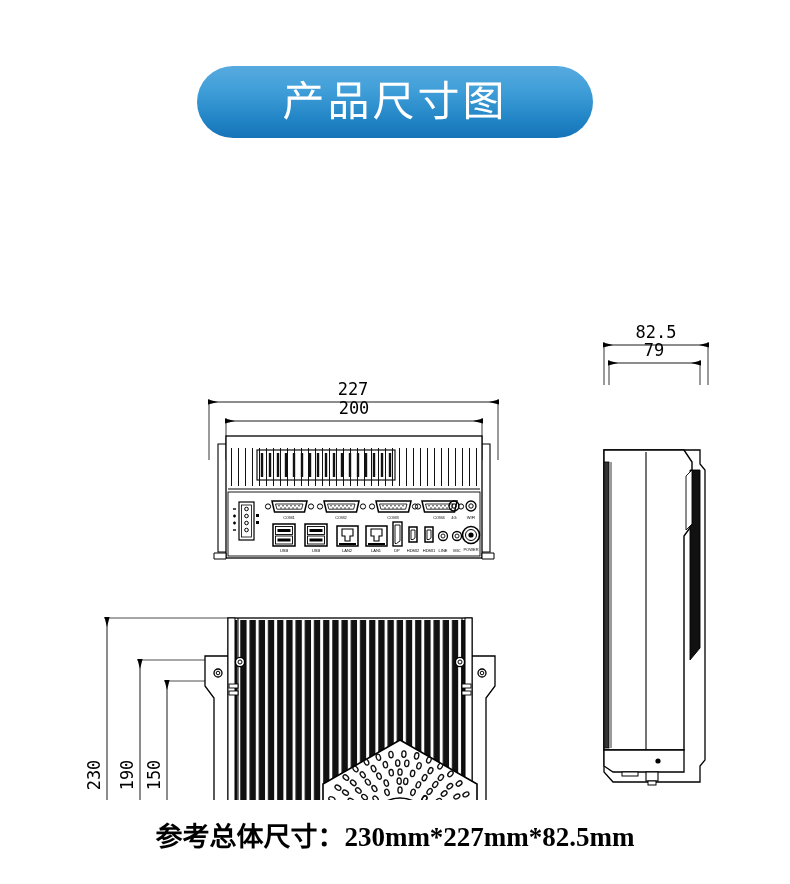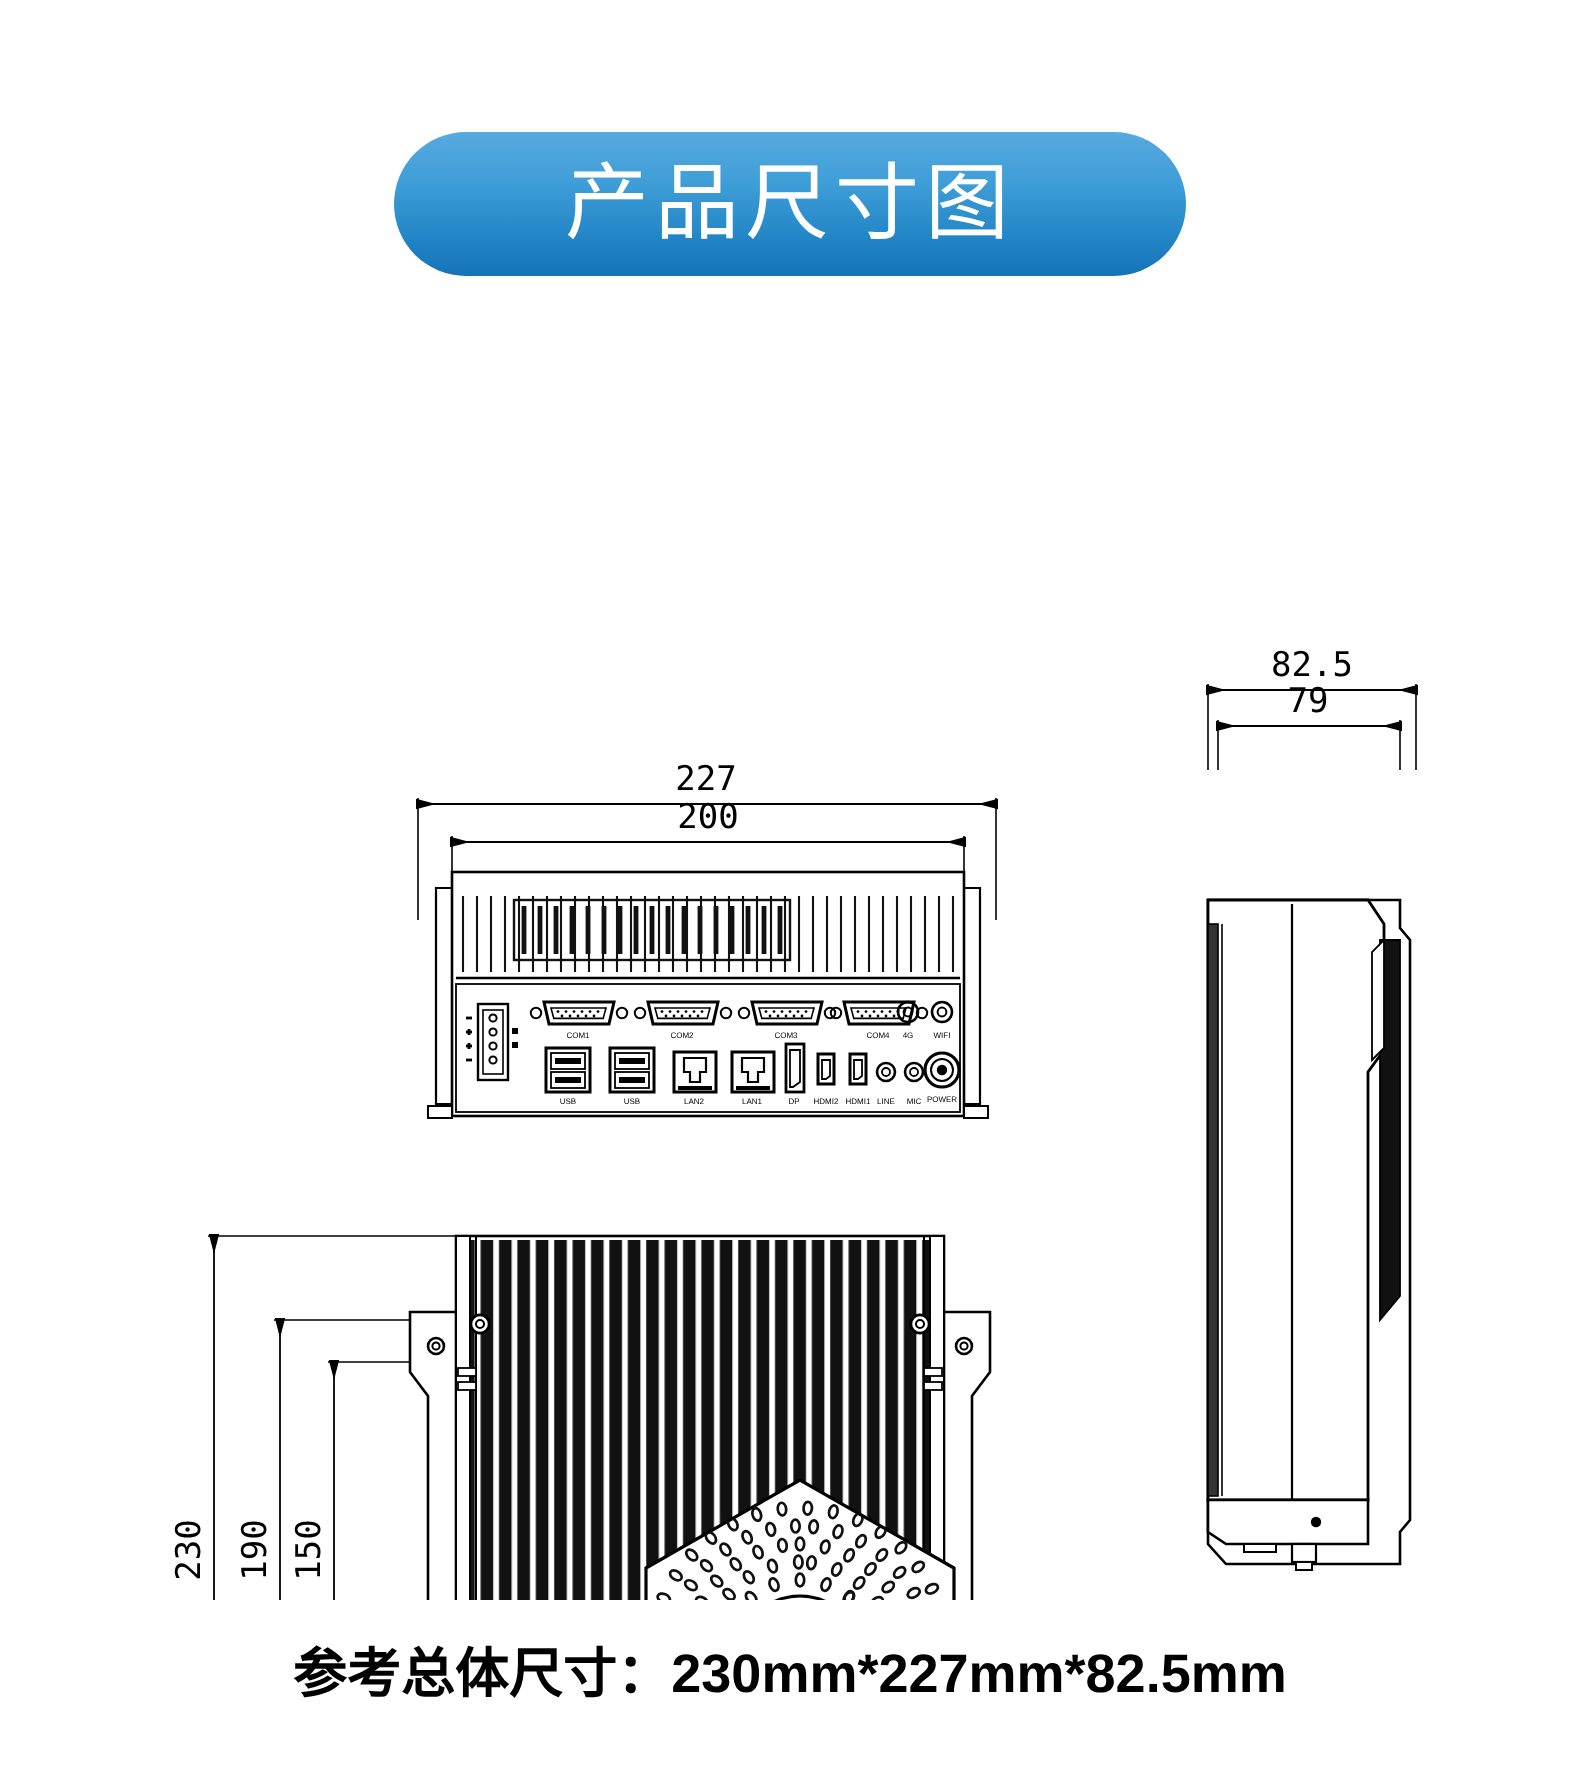--- a/index.html
+++ b/index.html
@@ -36,21 +36,21 @@
   .drawing svg{display:block;}
 
   
   .caption{
     position:absolute;
     left:0;top:815px;width:790px;
     text-align:center;
     font-size:27px;
     font-weight:bold;
     color:#000000;
-    font-family:Liberation Sans, sans-serif;
+    font-family:Liberation Serif, serif;
     letter-spacing:0px;
     white-space:nowrap;
   }
 </style>
 </head>
 <body>
 
 <div id="root">
 
   <div class="banner">

